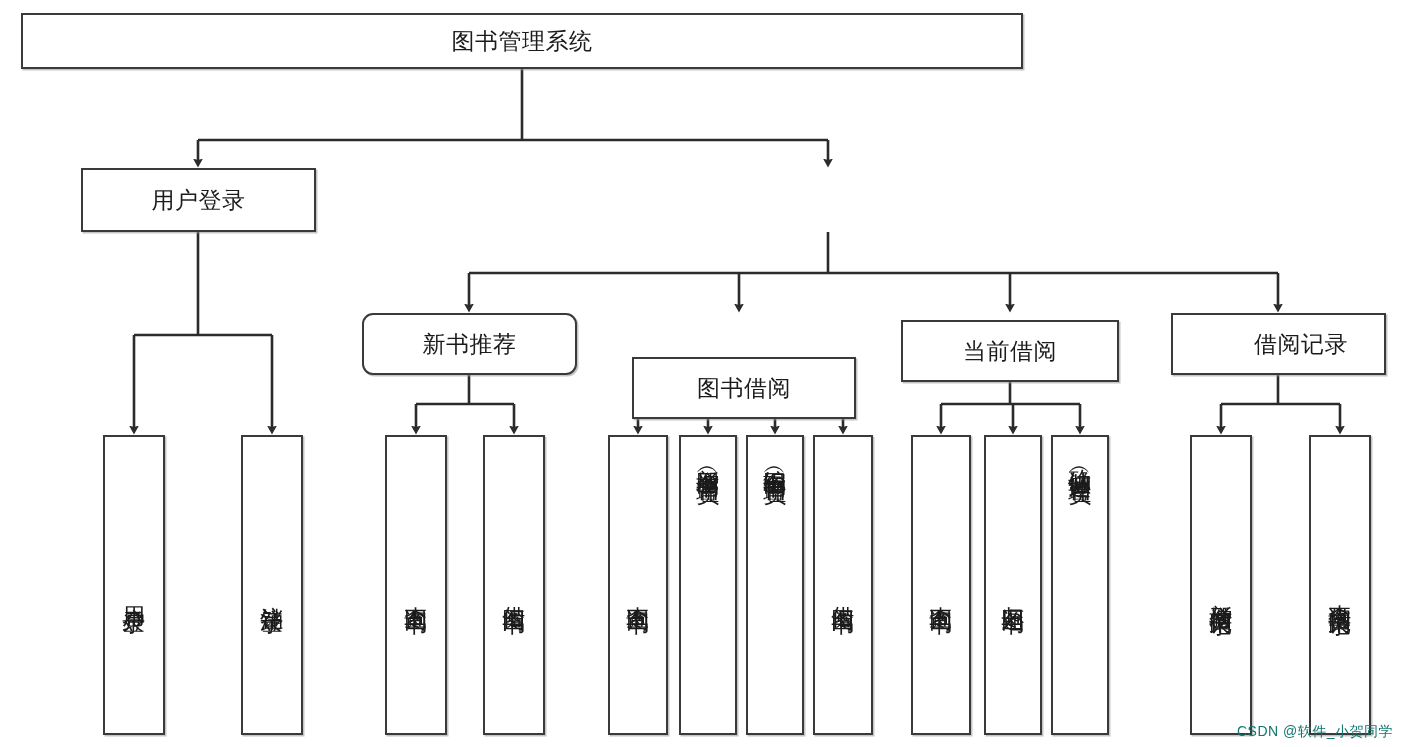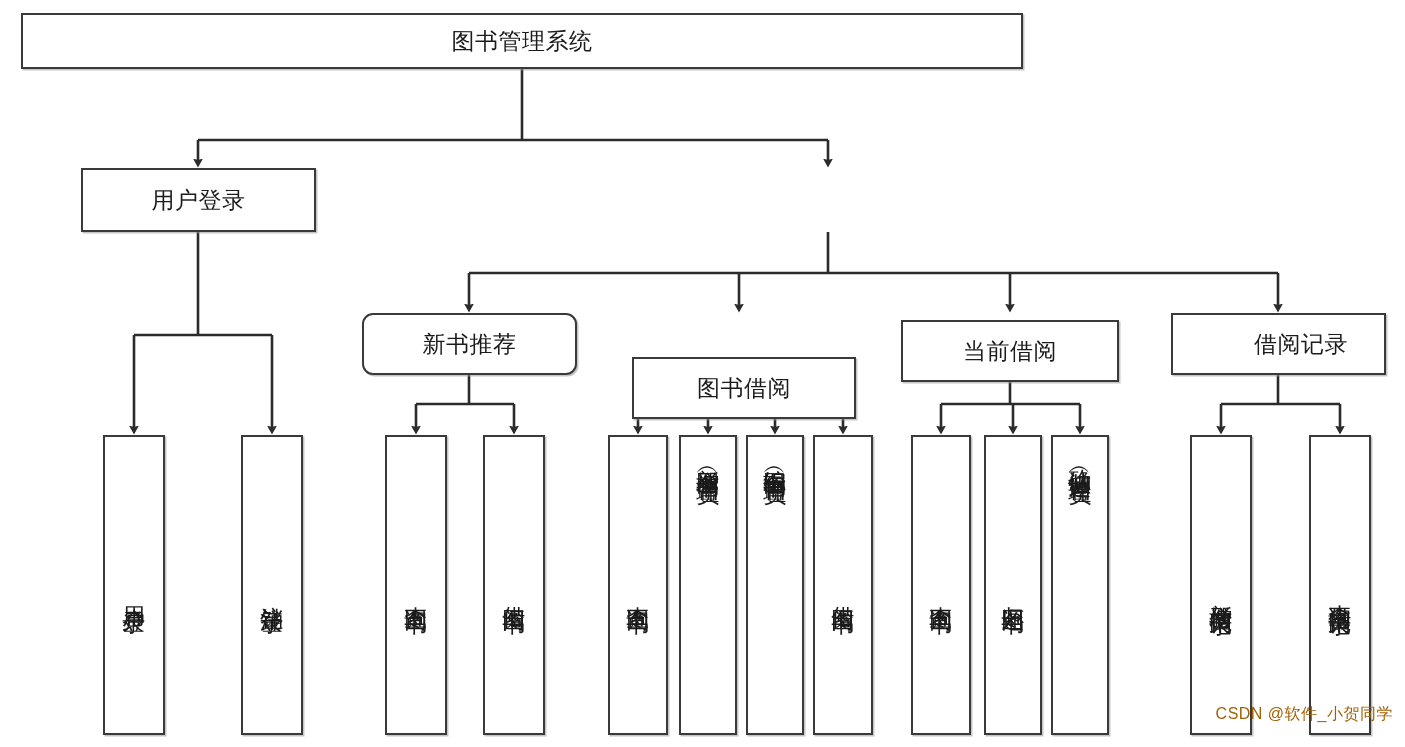--- a/index.html
+++ b/index.html
@@ -59,23 +59,23 @@
     letter-spacing: 2px;
     white-space: pre;
     text-align: start;
   }
   .node.leaf.center .label {
     align-self: center;
   }
   #watermark {
     position: absolute;
     right: 12px;
-    bottom: 22px;
-    color: #a16207;
-    font-size: 16px;
+    bottom: 6px;
+    color: #0f766e;
+    font-size: 14px;
     letter-spacing: 0.5px;
     white-space: nowrap;
     user-select: none;
   }
 </style>
 </head>
 <body>
 
 <div id="canvas">
 

